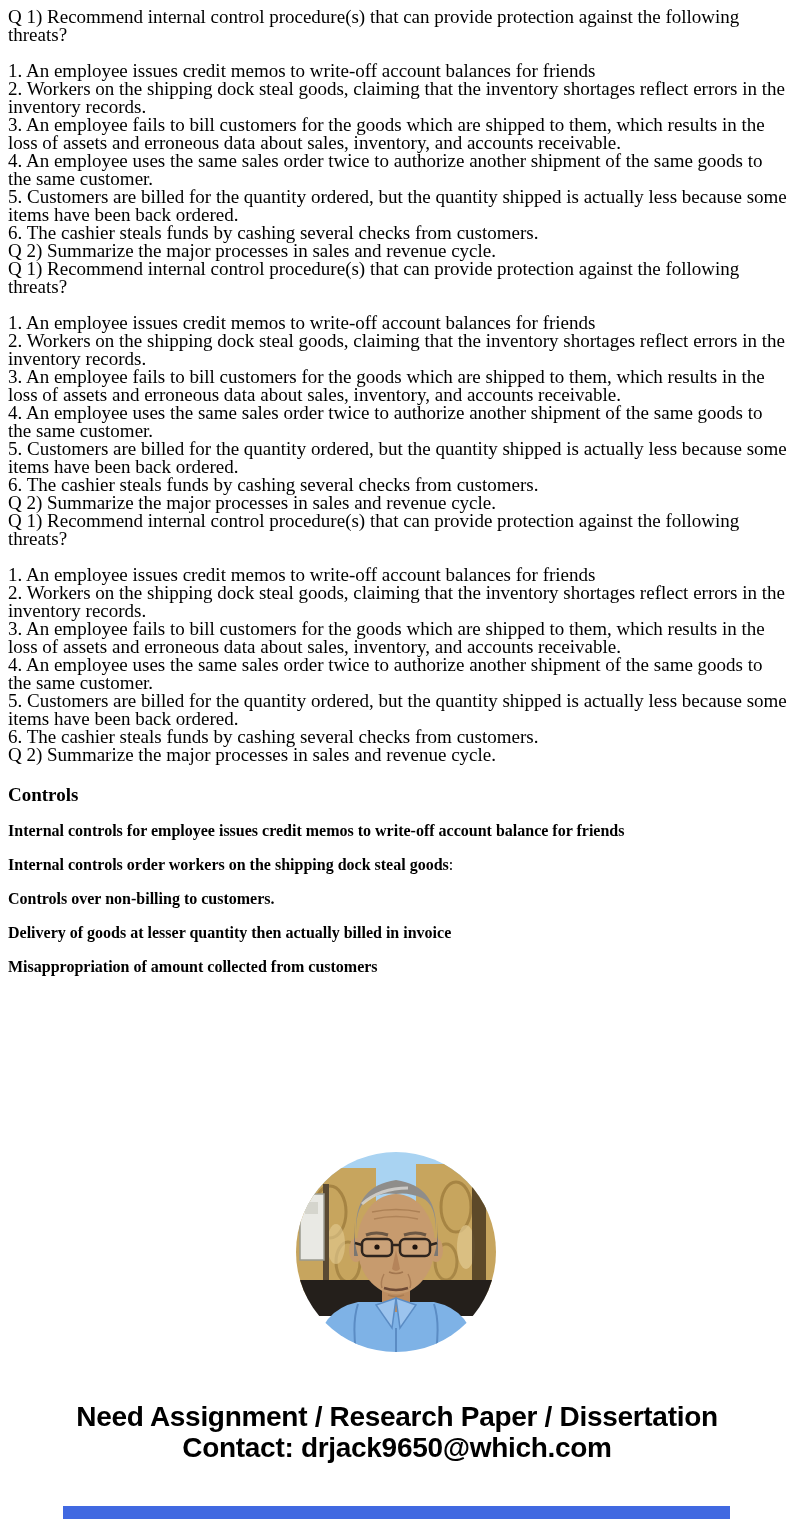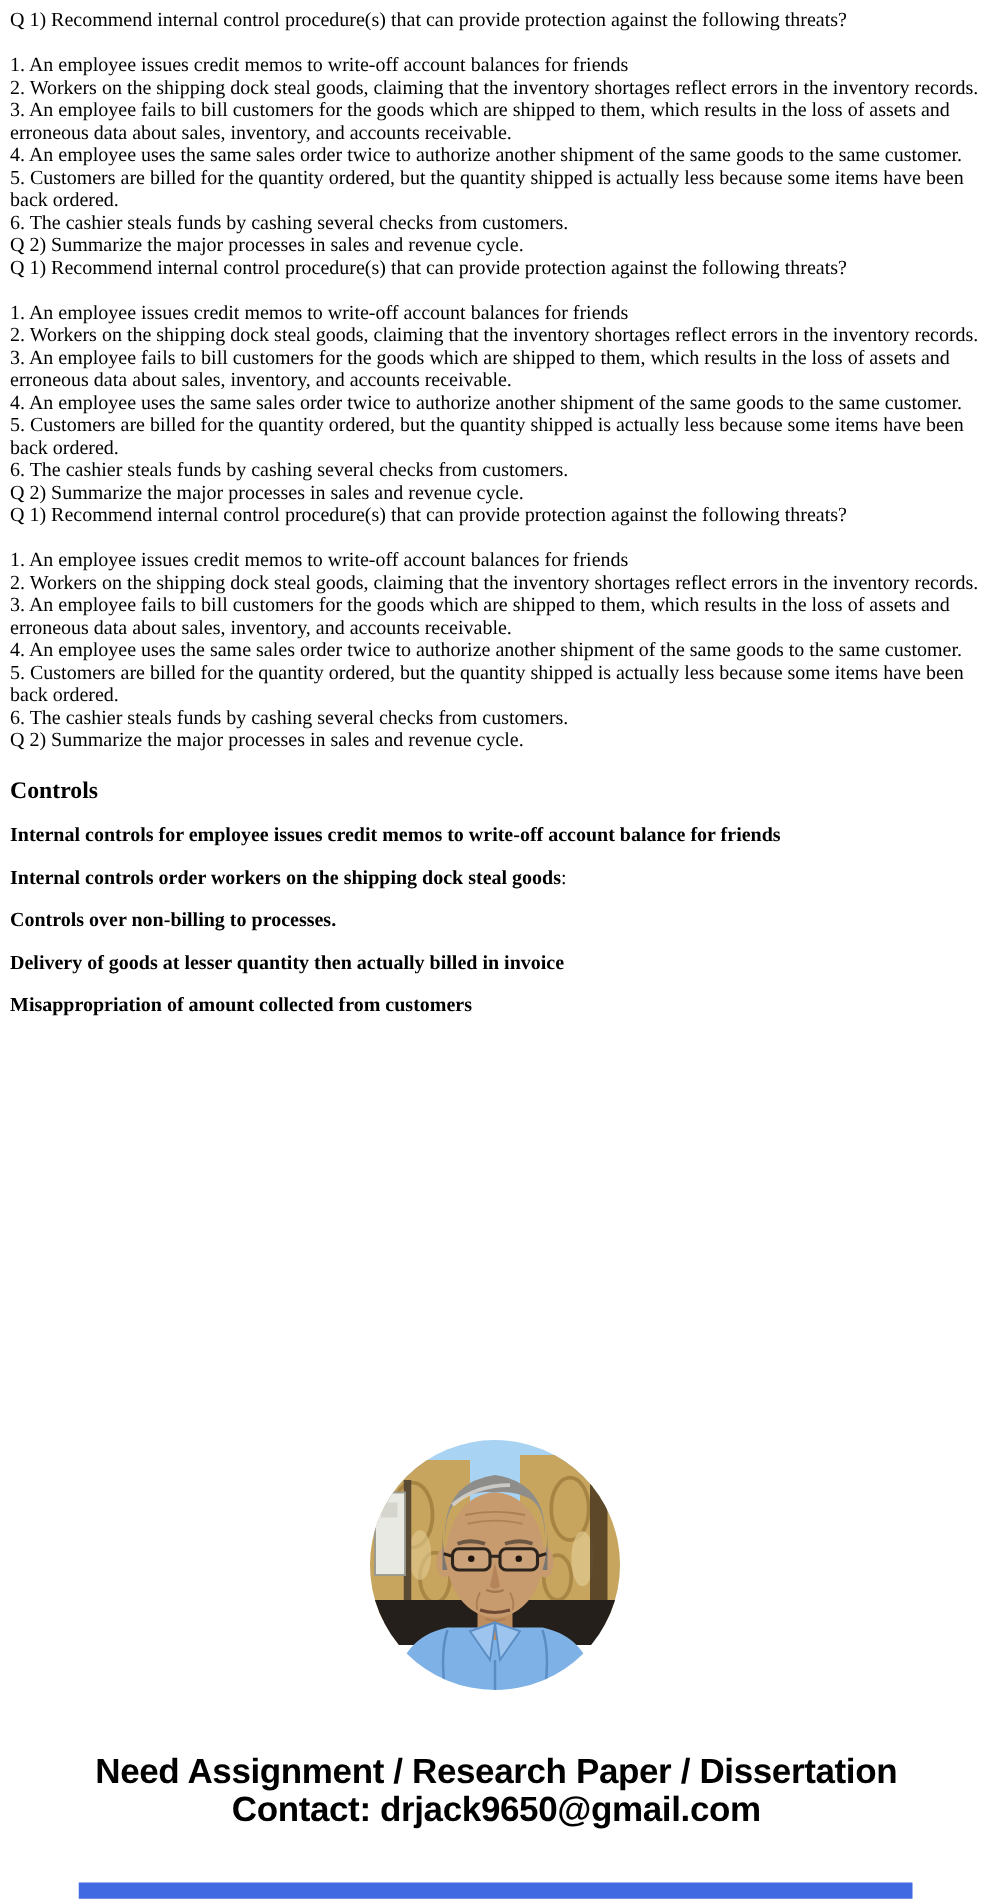--- a/index.html
+++ b/index.html
@@ -4,21 +4,21 @@
 <style>
   html, body { margin:0; padding:0; background:#ffffff; }
   body {
     position:relative;
     width:794px; height:1523px;
     overflow:hidden;
     font-family:"Liberation Serif", serif;
     color:#000000;
   }
   .doc { position:absolute; top:8px; left:8px; width:780px; }
-  .doc p { margin:0; font-size:16px; line-height:18px; }
+  .doc p { margin:0; font-size:19px; line-height:18px; }
   .spacer { height:18px; }
   .sol-heading {
     margin-top:21px !important; margin-bottom:18px !important;
     font-size:19px !important; line-height:19px !important; font-weight:bold;
   }
   .sol-line {
     font-weight:bold; font-size:16px !important;
     line-height:17px !important; margin-bottom:17px !important;
   }
   .sol-line .suffix { font-weight:normal; }
@@ -75,21 +75,21 @@
     <p>4. An employee uses the same sales order twice to authorize another shipment of the same goods to the same customer.</p>
     <p>5. Customers are billed for the quantity ordered, but the quantity shipped is actually less because some items have been back ordered.</p>
     <p>6. The cashier steals funds by cashing several checks from customers.</p>
     <p>Q 2) Summarize the major processes in sales and revenue cycle.</p>
   </div>
 
   <div>
     <p class="sol-heading">Controls</p>
     <p class="sol-line"><span>Internal controls for employee issues credit memos to write-off account balance for friends</span><span class="suffix"></span></p>
     <p class="sol-line"><span>Internal controls order workers on the shipping dock steal goods</span><span class="suffix">:</span></p>
-    <p class="sol-line"><span>Controls over non-billing to processes.</span><span class="suffix"></span></p>
+    <p class="sol-line"><span>Controls over non-billing to customers.</span><span class="suffix"></span></p>
     <p class="sol-line"><span>Delivery of goods at lesser quantity then actually billed in invoice</span><span class="suffix"></span></p>
     <p class="sol-line"><span>Misappropriation of amount collected from customers</span><span class="suffix"></span></p>
   </div>
 </div>
 
 <div class="avatar-wrap">
   <svg width="200" height="200" viewBox="0 0 200 200">
     <defs>
       <clipPath id="avclip">
           <circle cx="100" cy="100" r="100"></circle>
@@ -155,16 +155,16 @@
       <path d="M88,122 Q84,130 86,136 M112,122 Q116,130 114,136" stroke="#a2764f" stroke-width="1.4" fill="none" opacity="0.8"></path>
 
       <path d="M88,136 Q100,140 112,136" stroke="#6e4a35" stroke-width="2.4" fill="none"></path>
       <path d="M92,143 Q100,146 108,143" stroke="#a2764f" stroke-width="1.4" fill="none" opacity="0.7"></path>
     </g>
   </svg>
 </div>
 
 <div class="footer">
   <div>Need Assignment / Research Paper / Dissertation</div>
-  <div>Contact: drjack9650@gmail.com</div>
+  <div>Contact: drjack9650@which.com</div>
 </div>
 
 <div class="bottom-bar"></div>
 
 </body></html>

